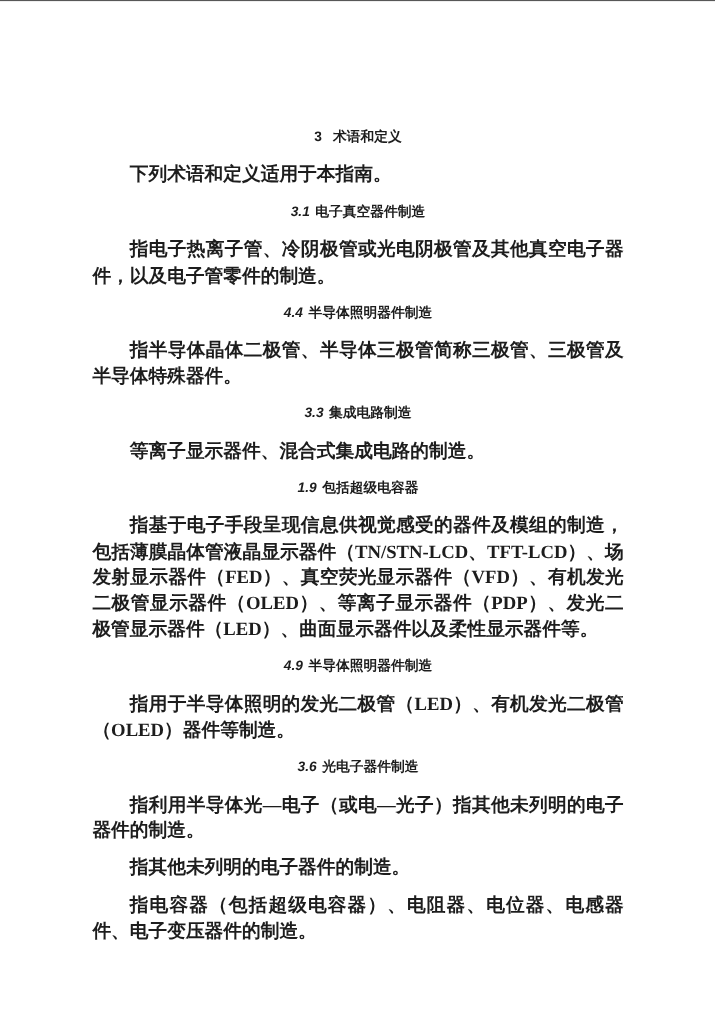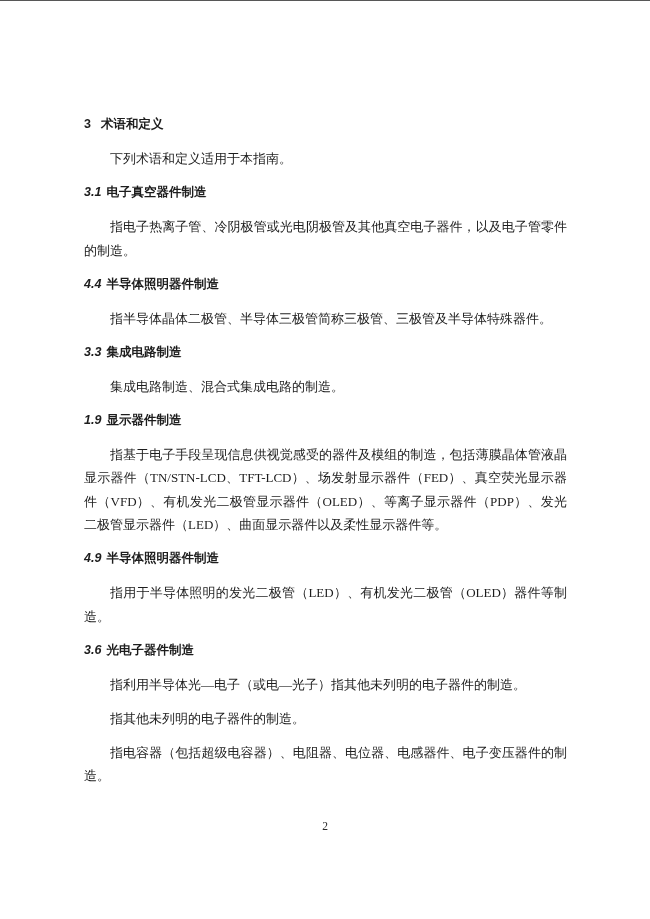--- a/index.html
+++ b/index.html
@@ -30,38 +30,40 @@
     width: 483px;
   }
   .h-main, .h-sub {
     font-family: "Liberation Sans", sans-serif;
     font-weight: 700;
     font-size: 12.5px;
     line-height: 23.5px;
     margin: 0 0 10.5px 0;
     color: #1d1d1d;
     white-space: nowrap;
+    text-align: center;
   }
   .h-main .h-num {
     display: inline-block;
     margin-right: 10px;
   }
   .h-sub .h-num {
     display: inline-block;
     margin-right: 5px;
     font-style: italic;
   }
   .body-p {
     font-family: "Liberation Serif", serif;
-    font-size: 13px;
+    font-size: 17px;
     line-height: 23.5px;
     margin: 0 0 10.5px 0;
     color: #1d1d1d;
     text-indent: 2em;
     text-align: justify;
+    font-weight: bold;
   }
   .page-number {
     position: absolute;
     top: 820px;
     left: 0;
     width: 650px;
     text-align: center;
     font-family: "Liberation Serif", serif;
     font-size: 11.5px;
     color: #2a2a2a;
@@ -79,23 +81,23 @@
 
     <p class="body-p">下列术语和定义适用于本指南。</p>
 
     <h3 class="h-sub"><span class="h-num">3.1</span><span>电子真空器件制造</span></h3>
     <p class="body-p">指电子热离子管、冷阴极管或光电阴极管及其他真空电子器件，以及电子管零件的制造。</p>
 
     <h3 class="h-sub"><span class="h-num">4.4</span><span>半导体照明器件制造</span></h3>
     <p class="body-p">指半导体晶体二极管、半导体三极管简称三极管、三极管及半导体特殊器件。</p>
 
     <h3 class="h-sub"><span class="h-num">3.3</span><span>集成电路制造</span></h3>
-    <p class="body-p">集成电路制造、混合式集成电路的制造。</p>
+    <p class="body-p">等离子显示器件、混合式集成电路的制造。</p>
 
-    <h3 class="h-sub"><span class="h-num">1.9</span><span>显示器件制造</span></h3>
+    <h3 class="h-sub"><span class="h-num">1.9</span><span>包括超级电容器</span></h3>
     <p class="body-p">指基于电子手段呈现信息供视觉感受的器件及模组的制造，包括薄膜晶体管液晶显示器件（TN/STN-LCD、TFT-LCD）、场发射显示器件（FED）、真空荧光显示器件（VFD）、有机发光二极管显示器件（OLED）、等离子显示器件（PDP）、发光二极管显示器件（LED）、曲面显示器件以及柔性显示器件等。</p>
 
     <h3 class="h-sub"><span class="h-num">4.9</span><span>半导体照明器件制造</span></h3>
     <p class="body-p">指用于半导体照明的发光二极管（LED）、有机发光二极管（OLED）器件等制造。</p>
 
     <h3 class="h-sub"><span class="h-num">3.6</span><span>光电子器件制造</span></h3>
     <p class="body-p">指利用半导体光—电子（或电—光子）指其他未列明的电子器件的制造。</p>
 
     <p class="body-p">指其他未列明的电子器件的制造。</p>
 

